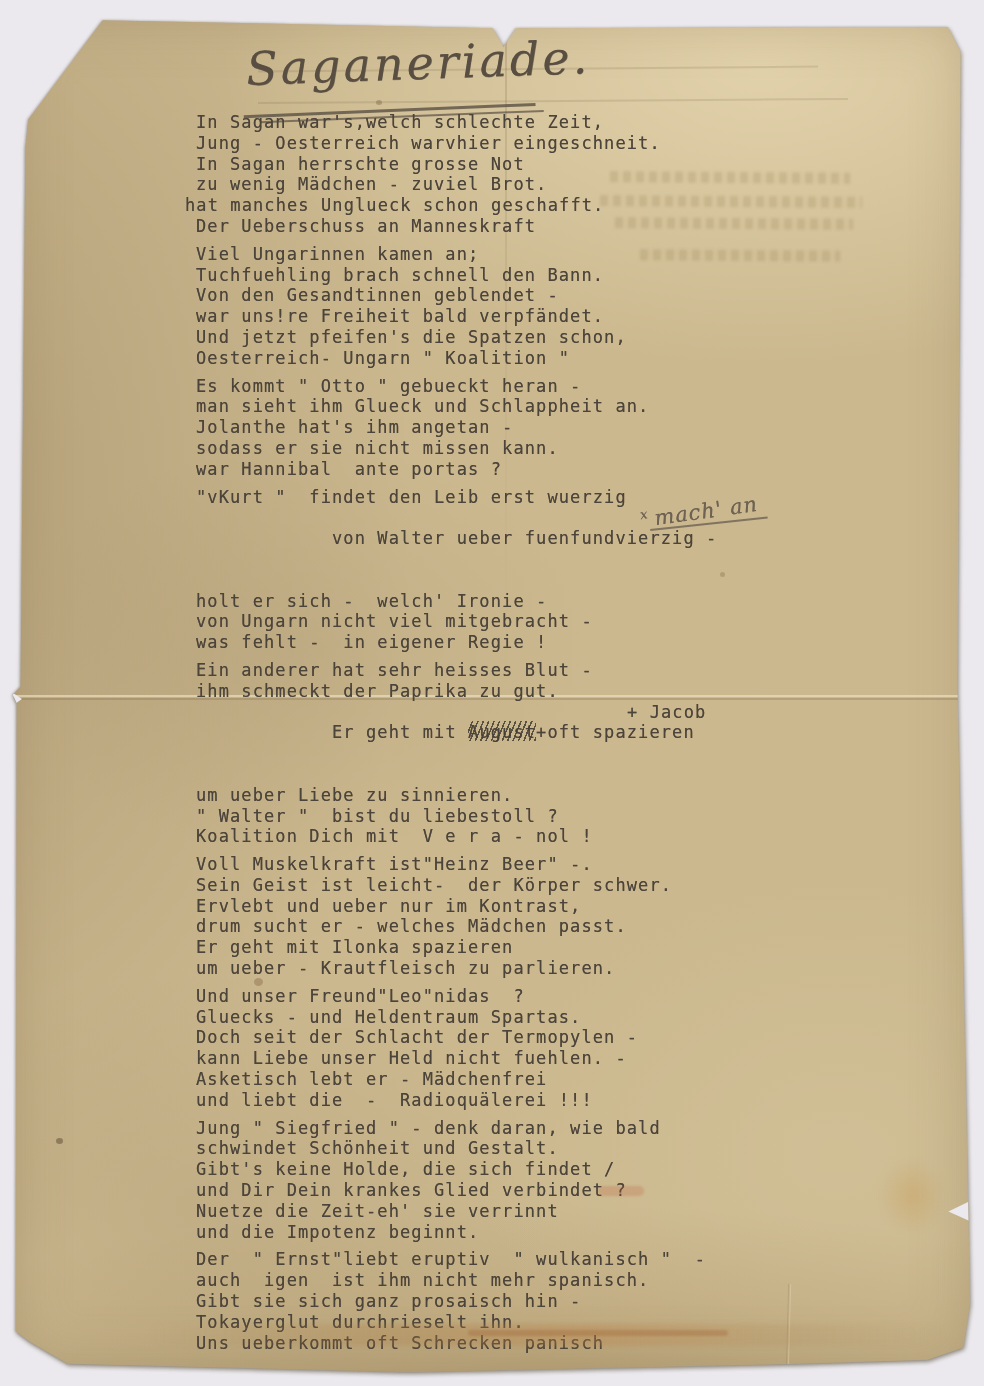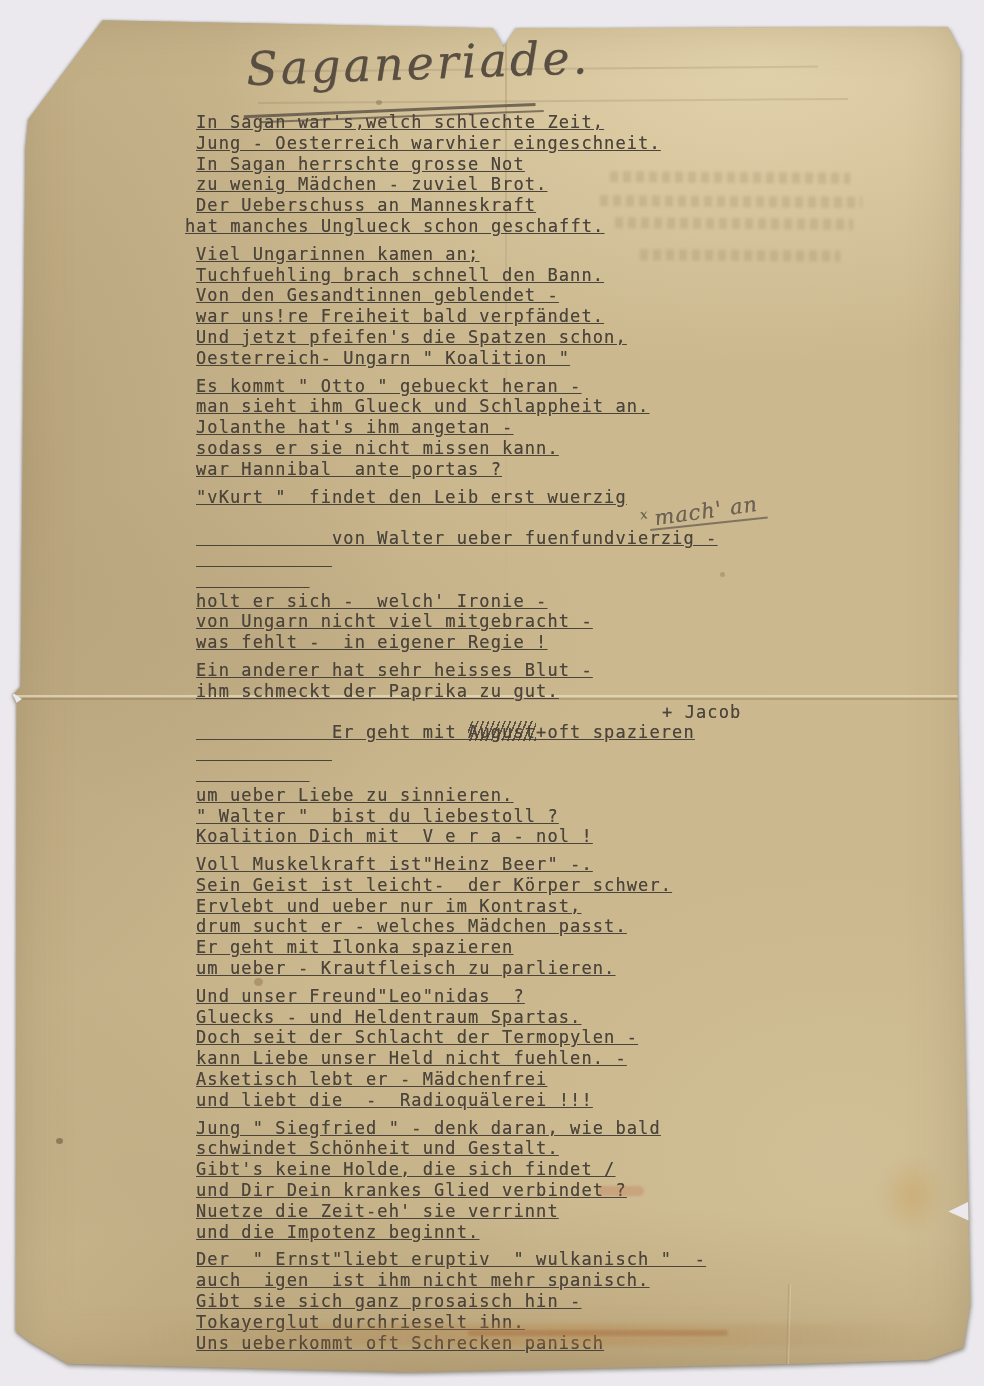--- a/index.html
+++ b/index.html
@@ -88,30 +88,30 @@
   .title-underline.u1{left:-4px;top:72px;width:292px;height:2.5px;opacity:.8;transform:rotate(-0.4deg);}
   .title-underline.u2{left:12px;top:79px;width:284px;height:2px;opacity:.7;transform:rotate(-0.3deg);}
 
   
   .poem{
     position:absolute;left:188px;top:100px;
     color:#4b443b;
     font-size:17px;line-height:20.8px;letter-spacing:1.1px;
     text-shadow:0 0 0.6px rgba(60,50,40,0.55);
   }
-  .stanza{margin:0 0 7px 0;text-decoration:underline;}
+  .stanza{margin:0 0 7px 0;}
   .line{white-space:pre;position:relative;}
   .line.outdent{margin-left:-11px;}
 
   .struck{position:relative;}
   .struck::after{
     content:"";position:absolute;inset:-1px 0 1px 0;
     background:repeating-linear-gradient(112deg, rgba(70,62,52,0) 0 3.5px, rgba(70,62,52,0.85) 3.5px 5px);
   }
-  .jacob-note{position:absolute;left:466px;top:0;white-space:pre;}
+  .jacob-note{position:absolute;left:431px;top:0;white-space:pre;}
 
   .hand-note{
     position:absolute;left:444px;top:-10px;
     font-family:"DejaVu Serif", serif;font-style:italic;
     color:#6d6254;transform:rotate(-8deg);white-space:nowrap;
   }
   .hand-mark{font-size:13px;vertical-align:8px;letter-spacing:0;}
   .hand-text{font-size:21px;letter-spacing:1px;}
   .hand-underline{position:absolute;left:8px;top:27px;width:118px;height:1.8px;background:#6d6254;opacity:.8;transform:rotate(2deg);}
 </style>
@@ -142,22 +142,22 @@
         <div class="title-underline u2"></div>
       </div>
 
       <div class="poem">
 
         <div class="stanza">
           <div class="line">In Sagan war's,welch schlechte Zeit,</div>
           <div class="line">Jung - Oesterreich warvhier eingeschneit.</div>
           <div class="line">In Sagan herrschte grosse Not</div>
           <div class="line">zu wenig Mädchen - zuviel Brot.</div>
+          <div class="line outdent">hat manches Unglueck schon geschafft.</div>
           <div class="line">Der Ueberschuss an Manneskraft</div>
-          <div class="line outdent">hat manches Unglueck schon geschafft.</div>
         </div>
 
         <div class="stanza">
           <div class="line">Viel Ungarinnen kamen an;</div>
           <div class="line">Tuchfuehling brach schnell den Bann.</div>
           <div class="line">Von den Gesandtinnen geblendet -</div>
           <div class="line">war uns!re Freiheit bald verpfändet.</div>
           <div class="line">Und jetzt pfeifen's die Spatzen schon,</div>
           <div class="line">Oesterreich- Ungarn " Koalition "</div>
         </div>

